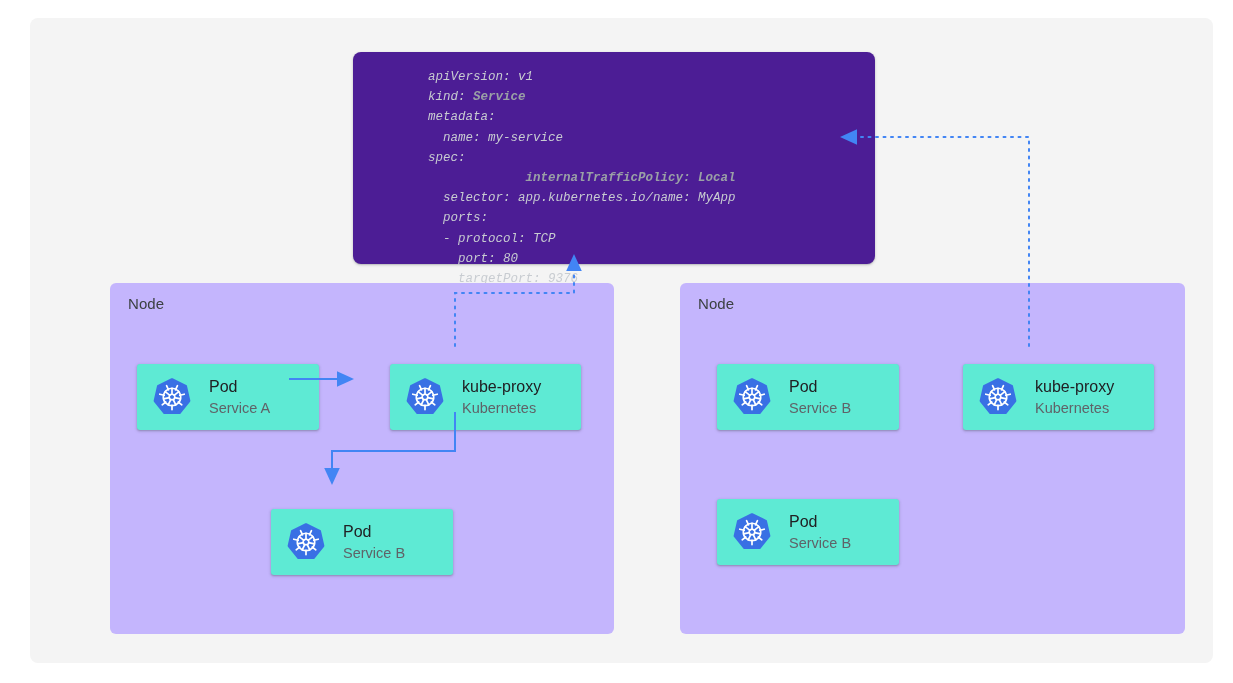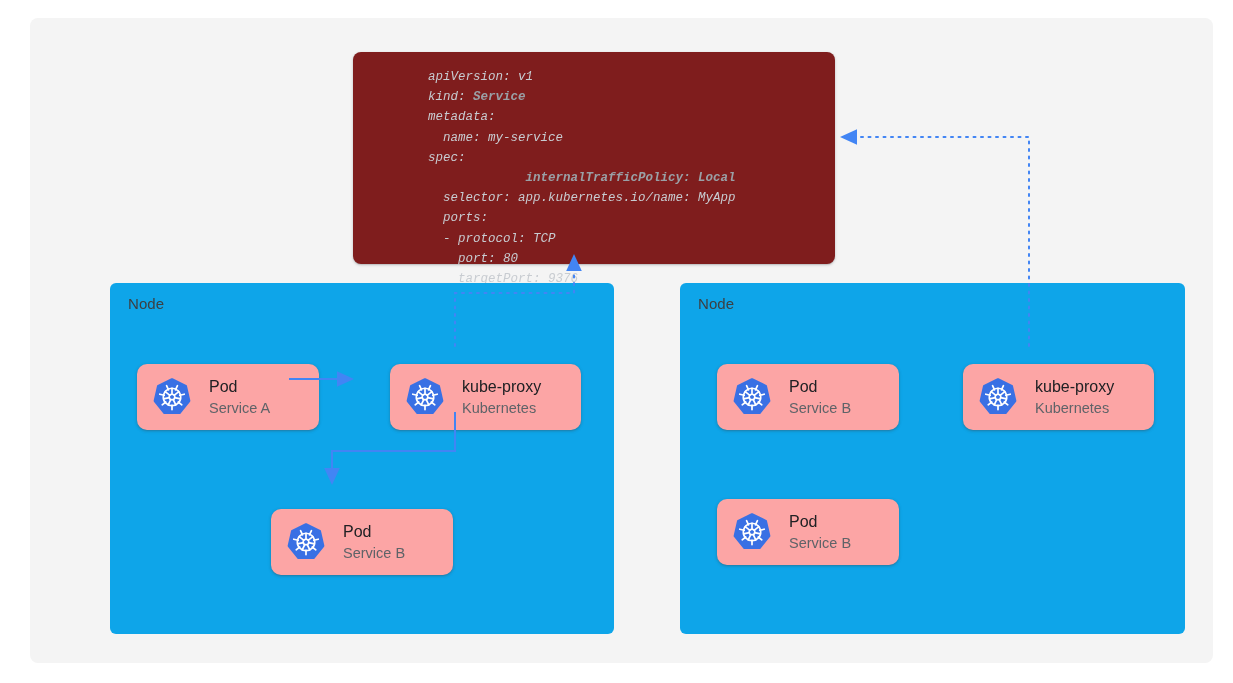--- a/index.html
+++ b/index.html
@@ -23,23 +23,23 @@
     height: 645px;
     background: #f4f4f4;
     border-radius: 8px;
   }
 
   
   #yaml-card {
     position: absolute;
     left: 323px;
     top: 34px;
-    width: 482px;
+    width: 522px;
     height: 212px;
-    background: #7f1d1d;
+    background: #4c1d95;
     border-radius: 8px;
     box-shadow: 0 1px 3px rgba(60,64,67,0.25), 0 1px 1px rgba(60,64,67,0.12);
   }
   #yaml-code {
     position: absolute;
     left: 75px;
     top: 15px;
     font-family: "Liberation Mono", "DejaVu Sans Mono", monospace;
     font-size: 12.5px;
     line-height: 20.2px;
@@ -50,39 +50,39 @@
   #yaml-code .ln { display: block; white-space: pre; }
   #yaml-code .ln.bold {
     font-weight: bold;
     color: #9aa0a6;
     text-align: right;
   }
 
   
   .node {
     position: absolute;
-    background: #0ea5e9;
+    background: #c4b5fd;
     border-radius: 6px;
   }
   #node-left  { left: 80px;  top: 265px; width: 504px; height: 351px; }
   #node-right { left: 650px; top: 265px; width: 505px; height: 351px; }
   .node-label {
     position: absolute;
     left: 18px;
     top: 12px;
     font-size: 15px;
     color: #3c4043;
     letter-spacing: 0.1px;
   }
 
   
   .card {
     position: absolute;
-    background: #fca5a5;
-    border-radius: 10px;
+    background: #5eead4;
+    border-radius: 3px;
     box-shadow: 0 1px 2px rgba(60,64,67,0.30), 0 1px 3px 1px rgba(60,64,67,0.10);
     display: flex;
     align-items: center;
     box-sizing: border-box;
   }
   .card .k8s-icon {
     width: 38px;
     height: 38px;
     margin-left: 16px;
     flex: 0 0 auto;

